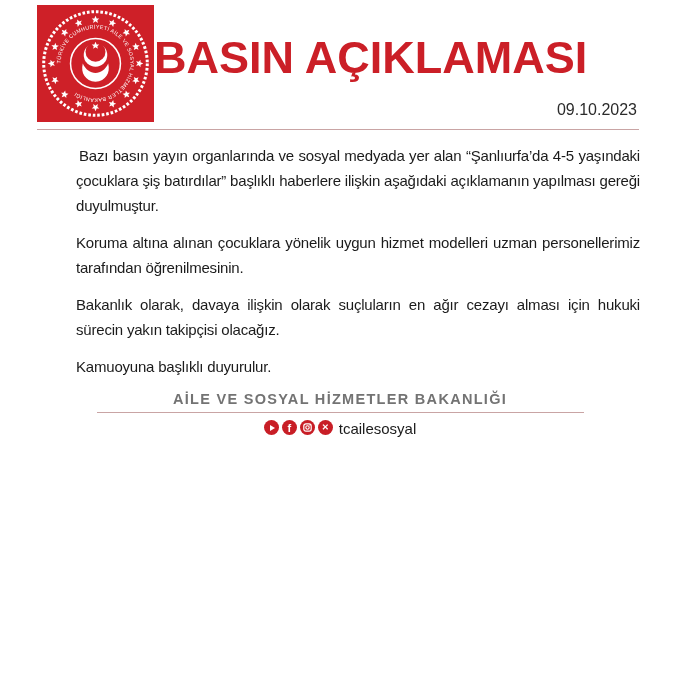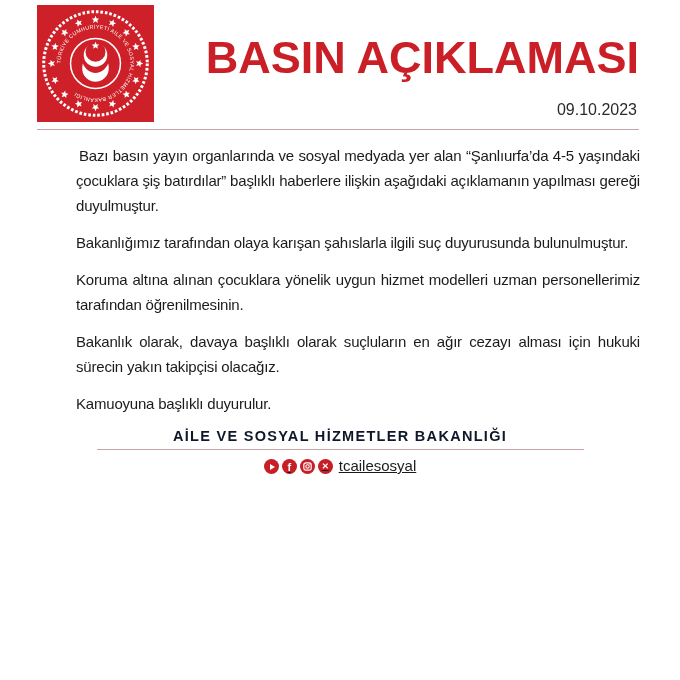--- a/index.html
+++ b/index.html
@@ -10,49 +10,49 @@
     color: #1b1b1b; overflow: hidden; position: relative;
     margin: 0 auto;
   }
   
   .header { display: flex; padding: 5px 41px 0 37px; }
   .logo-block {
     width: 117px; height: 117px; background: #CE2028;
     flex: 0 0 117px; display: flex; align-items: center; justify-content: center;
   }
   .header-right { flex: 1; display: flex; flex-direction: column; height: 117px; }
-  .title-wrap { flex: 1; display: flex; align-items: center; justify-content: flex-end; }
+  .title-wrap { flex: 1; display: flex; align-items: center; justify-content: flex-start; }
   .press-title {
     color: #CB1F27; font-size: 45px; font-weight: 700;
     letter-spacing: 0px; white-space: nowrap; padding-top: 10px;
   }
   .date-row { text-align: right; font-size: 16px; color: #2b2b2b; padding: 0 2px 3px 12px; }
   .separator {
     border: none; border-top: 1.6px solid #C9A4A4;
     margin: 7px 41px 0 37px;
   }
   
   .body { padding: 13px 40px 0 40px; margin-left: 36px; }
   .body p {
     font-size: 15px; line-height: 25px; letter-spacing: -0.2px;
     text-align: justify; color: #1b1b1b; margin: 0 0 12px 0;
   }
   .body p.first { text-indent: 3px; }
   
   .footer { text-align: center; margin-top: 12px; }
   .ministry {
     font-size: 14.5px; font-weight: 700; letter-spacing: 1.3px;
-    color: #0f172a; display: block;
+    color: #737373; display: block;
   }
   .footer-rule {
     border: none; border-top: 1.5px solid #C9A4A4;
     width: 487px; margin: 5px auto 7px auto;
   }
   .social-row {
-    display: flex; align-items: flex-end; justify-content: center; gap: 3px; text-decoration: underline;
+    display: flex; align-items: flex-start; justify-content: center; gap: 3px;
   }
   .sicon {
     width: 15px; height: 15px; border-radius: 50%; background: #C81E26;
     color: #fff; display: inline-flex; align-items: center; justify-content: center;
     flex: 0 0 15px; overflow: hidden;
   }
   .play-shape {
     width: 0; height: 0; margin-left: 2px;
     border-left: 5px solid #fff;
     border-top: 3.2px solid transparent;
@@ -115,23 +115,22 @@
         <div class="press-title">BASIN AÇIKLAMASI</div>
       </div>
       <div class="date-row">09.10.2023</div>
     </div>
   </div>
 
   <hr class="separator">
 
   <div class="body">
     <p class="first">Bazı basın yayın organlarında ve sosyal medyada yer alan “Şanlıurfa’da 4-5 yaşındaki çocuklara şiş batırdılar” başlıklı haberlere ilişkin aşağıdaki açıklamanın yapılması gereği duyulmuştur.</p>
-    <p>Bakanlığımız tarafından olaya karışan şahıslarla ilgili suç duyurusunda bulunulmuştur.</p>
     <p>Koruma altına alınan çocuklara yönelik uygun hizmet modelleri uzman personellerimiz tarafından öğrenilmesinin.</p>
-    <p>Bakanlık olarak, davaya başlıklı olarak suçluların en ağır cezayı alması için hukuki sürecin yakın takipçisi olacağız.</p>
+    <p>Bakanlık olarak, davaya ilişkin olarak suçluların en ağır cezayı alması için hukuki sürecin yakın takipçisi olacağız.</p>
     <p>Kamuoyuna başlıklı duyurulur.</p>
   </div>
 
   <div class="footer">
     <span class="ministry">AİLE VE SOSYAL HİZMETLER BAKANLIĞI</span>
     <hr class="footer-rule">
     <div class="social-row">
       <span class="sicon">
         <span class="play-shape"></span>
       </span>

